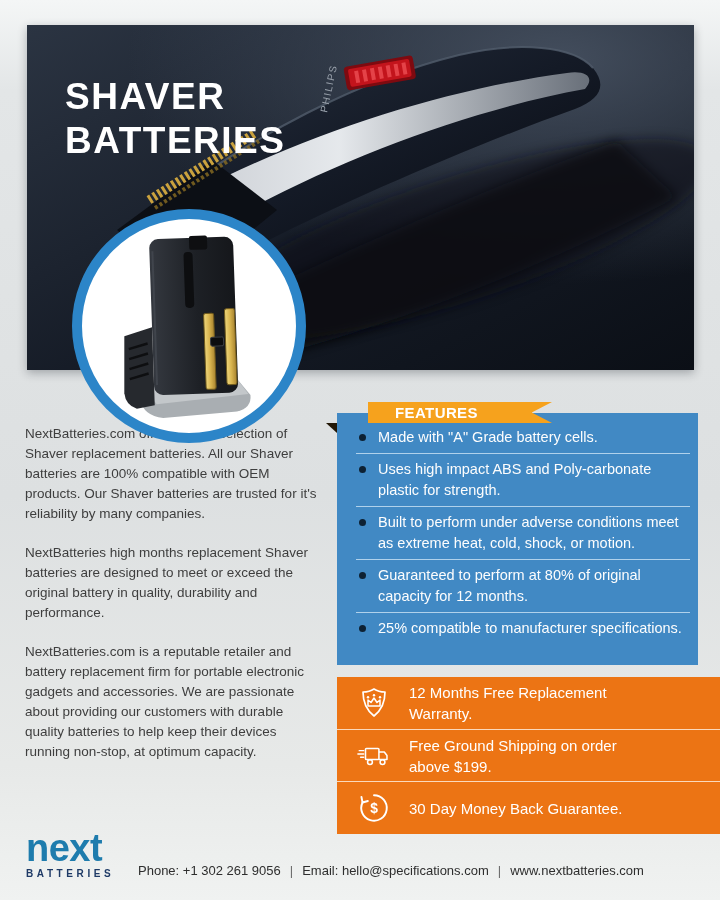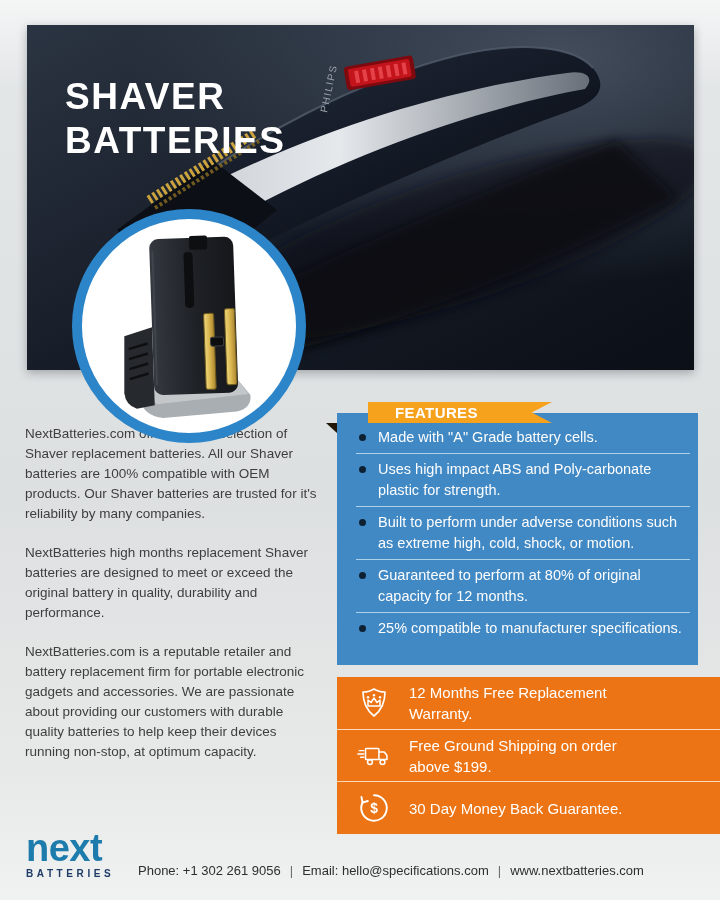--- a/index.html
+++ b/index.html
@@ -191,21 +191,21 @@
 
   <div class="ribbon">
     <span>FEATURES</span>
   </div>
   <div class="ribbon-fold"></div>
 
   <div class="features-box">
     <ul>
       <li><span class="bullet"></span><span>Made with "A" Grade battery cells.</span></li>
       <li><span class="bullet"></span><span>Uses high impact ABS and Poly-carbonate plastic for strength.</span></li>
-      <li><span class="bullet"></span><span>Built to perform under adverse conditions such as extreme high, cold, shock, or motion.</span></li>
+      <li><span class="bullet"></span><span>Built to perform under adverse conditions meet as extreme heat, cold, shock, or motion.</span></li>
       <li><span class="bullet"></span><span>Guaranteed to perform at 80% of original capacity for 12 months.</span></li>
       <li><span class="bullet"></span><span>25% compatible to manufacturer specifications.</span></li>
     </ul>
   </div>
 
   <div class="guarantee-box">
 
     <div class="g-row">
       <svg class="g-icon" viewBox="0 0 34 34">
         <path d="M17 3 C20 5 24 6 28 6 C28 15 26 23 17 30 C8 23 6 15 6 6 C10 6 14 5 17 3 Z" fill="none" stroke="#ffffff" stroke-width="1.7" stroke-linejoin="round"></path>

